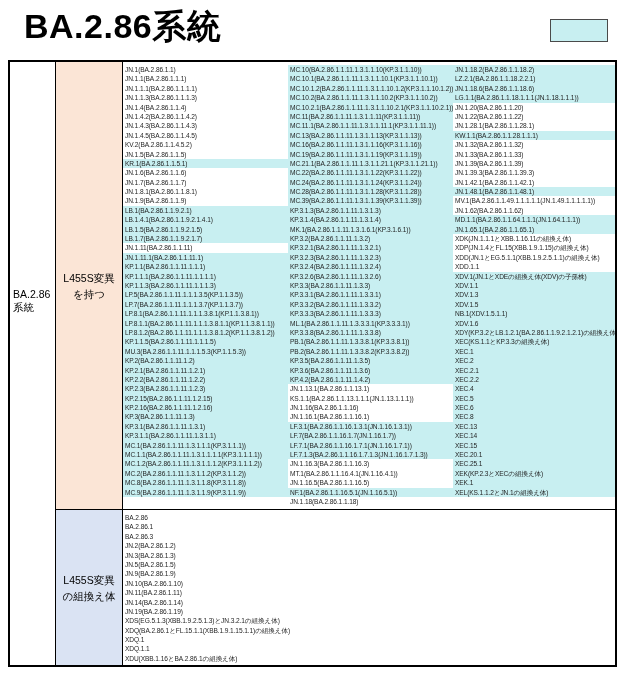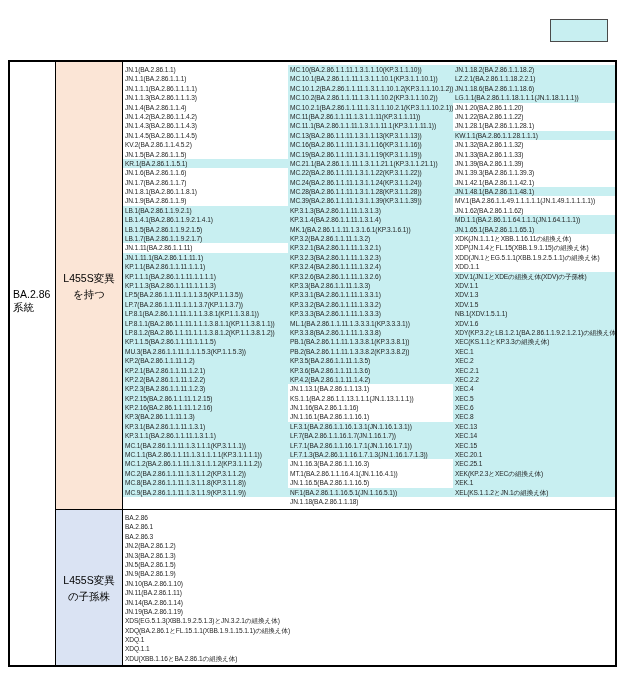--- a/index.html
+++ b/index.html
@@ -25,20 +25,21 @@
   .mut-label{width:67px;box-sizing:border-box;border-right:1px solid #000;display:flex;flex-direction:column;align-items:center;justify-content:center;text-align:center;font-size:10.5px;line-height:16px;color:#000;flex-shrink:0;}
   .cols{flex:1;display:flex;padding-top:3px;min-width:0;overflow:hidden;}
   .col{width:165px;overflow:hidden;flex-shrink:0;}
   .col:last-child{flex:1;width:auto;}
   .row{height:9.4px;line-height:9.5px;font-size:6.6px;letter-spacing:-0.1px;white-space:nowrap;overflow:hidden;padding-left:2px;color:#1f1f1f;}
 </style>
 </head>
 <body>
 
 <div class="header">
+  <h1 class="title">BA.2.86系統</h1>
   <div class="legend">
     <span class="swatch" style="background: rgb(200, 239, 241);"></span>
   </div>
 </div>
 
 <div class="outer">
   <div class="root-cell">
     <div>BA.2.86</div>
     <div>系統</div>
   </div>
@@ -192,21 +193,21 @@
             <div class="row hl" style="background: rgb(200, 239, 241);">XEC.25.1</div>
             <div class="row hl" style="background: rgb(200, 239, 241);">XEK(KP.2.3とXECの組換え体)</div>
             <div class="row hl" style="background: rgb(200, 239, 241);">XEK.1</div>
             <div class="row hl" style="background: rgb(200, 239, 241);">XEL(KS.1.1.2とJN.1の組換え体)</div>
           </div>
         </div>
       </div>
       <div class="section bottom">
         <div class="mut-label" style="background: rgb(218, 227, 243);">
           <div>L455S変異</div>
-          <div>の子孫株</div>
+          <div>の組換え体</div>
         </div>
         <div class="cols">
           <div class="col">
             <div class="row">BA.2.86</div>
             <div class="row">BA.2.86.1</div>
             <div class="row">BA.2.86.3</div>
             <div class="row">JN.2(BA.2.86.1.2)</div>
             <div class="row">JN.3(BA.2.86.1.3)</div>
             <div class="row">JN.5(BA.2.86.1.5)</div>
             <div class="row">JN.9(BA.2.86.1.9)</div>

